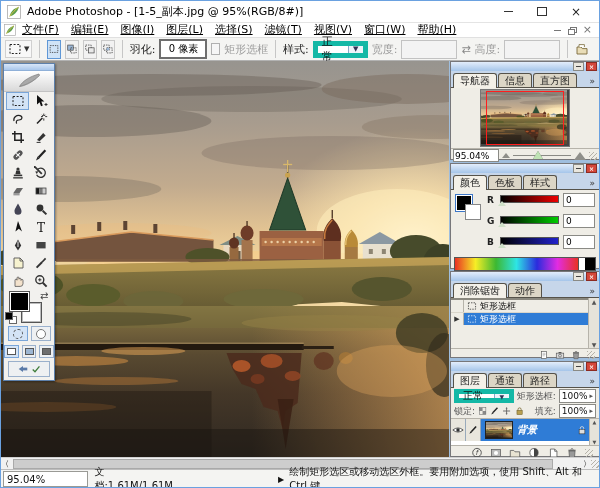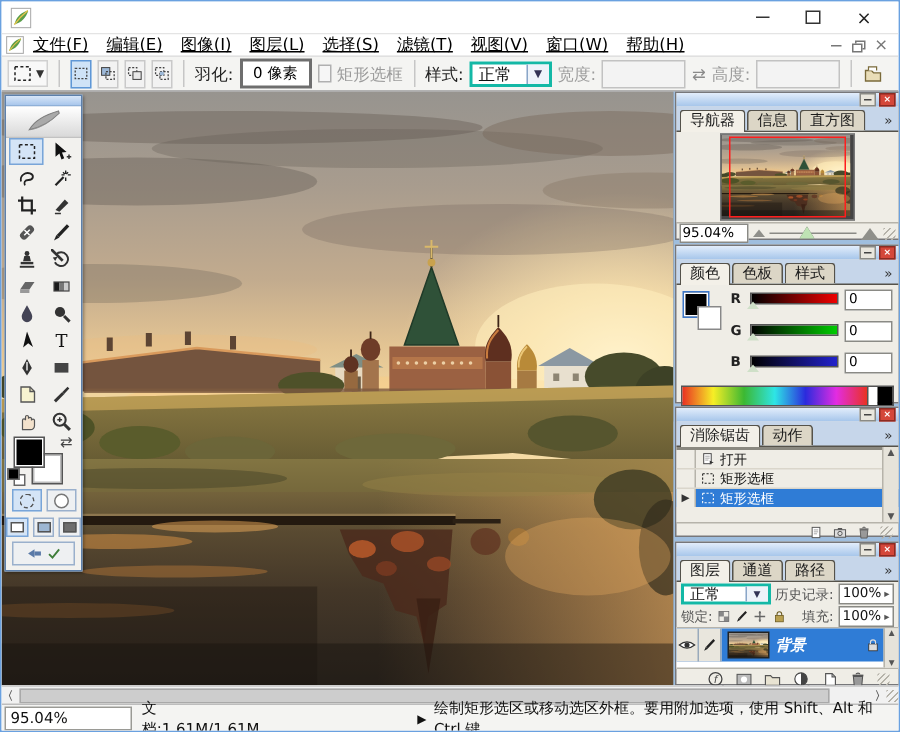--- a/index.html
+++ b/index.html
@@ -26,21 +26,21 @@
   
   #optionsbar{left:0;top:36px;width:100%;height:24px;background:#f4f4f2;border-top:1px solid #e0e0e0;border-bottom:1px solid #b2b2b2;display:flex;align-items:center;padding:0 4px;box-sizing:border-box;gap:4px;}
   .opt-sep{width:1px;height:18px;background:#c6c6c6;margin:0 3px;}
   .preset-btn{display:flex;align-items:center;gap:2px;padding:1px 2px;border:1px solid #d0d0d0;background:#f8f8f8;}
   .mode-btn{width:17px;height:17px;display:flex;align-items:center;justify-content:center;border:1px solid #c9c9c9;background:#f2f2f2;}
   .mode-btn.active{background:#cfe3f7;border-color:#5f97d6;}
   .opt-label{font-size:11px;color:#222;white-space:nowrap;}
   .opt-label.dis{color:#9c9c9c;}
   .feather-input{width:44px;height:16px;border:2px solid #6e6e6e;background:#fff;font-size:10px;text-align:center;font-family:"DejaVu Sans",sans-serif;padding:0;}
   .chk{width:10px;height:10px;border:1px solid #b0b0b0;background:#f6f6f6;display:inline-block;}
-  .combo{height:17px;border:2px solid #14b8a6;background:#fff;display:flex;align-items:center;box-sizing:border-box;}
+  .combo{height:17px;border:5px solid #14b8a6;background:#fff;display:flex;align-items:center;box-sizing:border-box;}
   .combo .val{flex:1;padding:0 4px;font-size:11px;}
   .combo .arr{width:14px;height:100%;border-left:1px solid #8aa6c8;background:#eef3fa;display:flex;align-items:center;justify-content:center;font-size:7px;color:#335;}
   .dis-input{width:50px;height:15px;border:1px solid #c2c2c2;background:#f3f3f3;}
   .swap-glyph{font-size:11px;color:#8a8a8a;}
   
   #workspace{left:0;top:60px;width:600px;height:396px;background:#8c8c8c;}
   #canvas{left:0;top:0;width:448px;height:396px;}
   
   #toolbox{left:2px;top:2px;width:50px;background:#f2f1ee;border:1px solid #5d80ab;box-shadow:1px 1px 2px rgba(0,0,0,.35);}
   #toolbox .drag{height:6px;background:linear-gradient(#dceade0,#abc8ec);background:linear-gradient(#d8e6f8,#a9c7ec);border-bottom:1px solid #8fb0d8;}
@@ -281,20 +281,21 @@
 <div id="win">
 
   <div id="titlebar" class="abs">
     <span class="icon14">
         <svg viewBox="0 0 14 14" style="width:100%;height:100%;display:block;">
           <rect x="0.5" y="0.5" width="13" height="13" fill="#fff" stroke="#aaa" stroke-width="0.8"></rect>
           <path d="M11.5,2 C6.5,3.6 3.8,6.4 2.6,11.4 C7.4,10 10.2,7 11.8,2.4 Z" fill="#5a9e4a"></path>
           <path d="M11.5,2 C8.5,4.5 5.5,7.5 2.6,11.4" fill="none" stroke="#e8c24a" stroke-width="0.9"></path>
         </svg>
       </span>
+    <span class="title">Adobe Photoshop - [1-5_副本.jpg @ 95%(RGB/8#)]</span>
     <span class="win-ctrls">
       <span class="win-ctrl">
           <i class="glyph-min"></i>
         </span>
       <span class="win-ctrl">
           <i class="glyph-max"></i>
         </span>
       <span class="win-ctrl">×</span>
     </span>
   </div>
@@ -731,33 +732,20 @@
           <span class="tab">动作</span>
           <span class="more">»</span>
         </div>
         <div class="hist-list">
           <div class="hist-sep"></div>
           <div class="hist-row" style="padding-right:10px;">
             <span class="well"></span>
             <span class="ic">
                 <span class="icon10">
                   <svg viewBox="0 0 14 14" style="width:100%;height:100%;display:block;">
-                    <rect x="3" y="2" width="7" height="9.4" fill="#fff" stroke="#444" stroke-width="0.9"></rect>
-                    <path d="M4.4,4.4 h4.2 M4.4,6.2 h4.2 M4.4,8 h3" stroke="#999" stroke-width="0.8"></path>
-                    <polygon points="8.6,8.4 12.4,10.4 9.4,11 8.8,12.8" fill="#333"></polygon>
-                  </svg>
-                </span>
-              </span>
-            <span>打开</span>
-          </div>
-          <div class="hist-row" style="padding-right:10px;">
-            <span class="well"></span>
-            <span class="ic">
-                <span class="icon10">
-                  <svg viewBox="0 0 14 14" style="width:100%;height:100%;display:block;">
                     <rect x="2" y="2.5" width="10" height="9" fill="none" stroke="#222" stroke-dasharray="2 1.6"></rect>
                   </svg>
                 </span>
               </span>
             <span>矩形选框</span>
           </div>
           <div class="hist-row sel" style="padding-right:10px;">
             <span class="well" style="background:#efede6;">
                 <span style="font-size:7px;color:#333;">▶</span>
               </span>
@@ -811,21 +799,21 @@
           <span class="tab active">图层</span>
           <span class="tab">通道</span>
           <span class="tab">路径</span>
           <span class="more">»</span>
         </div>
         <div class="lay-blend">
           <span class="combo" style="width:60px;height:14px;">
             <span class="val" style="font-size:10px;">正常</span>
             <span class="arr" style="font-size:6px;">▼</span>
           </span>
-          <span class="lay-label">历史记录:</span>
+          <span class="lay-label">矩形选框:</span>
           <span class="lay-valbox">
             <span>100%</span>
             <span style="font-size:7px;color:#555;">▸</span>
           </span>
         </div>
         <div class="lay-lock">
           <span class="lay-label">锁定:</span>
           <span class="icon10">
               <svg viewBox="0 0 14 14" style="width:100%;height:100%;display:block;">
                 <rect x="2" y="2" width="5" height="5" fill="#888"></rect>

